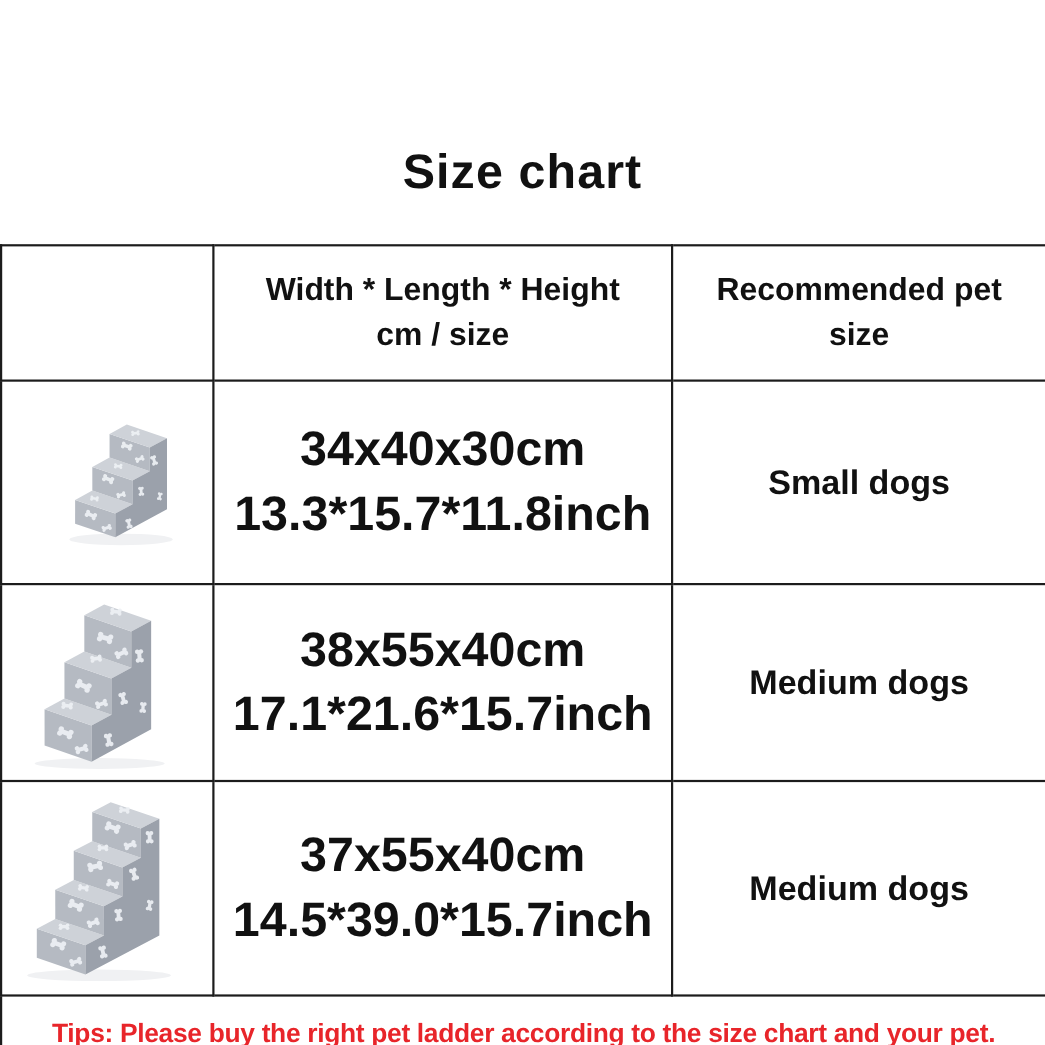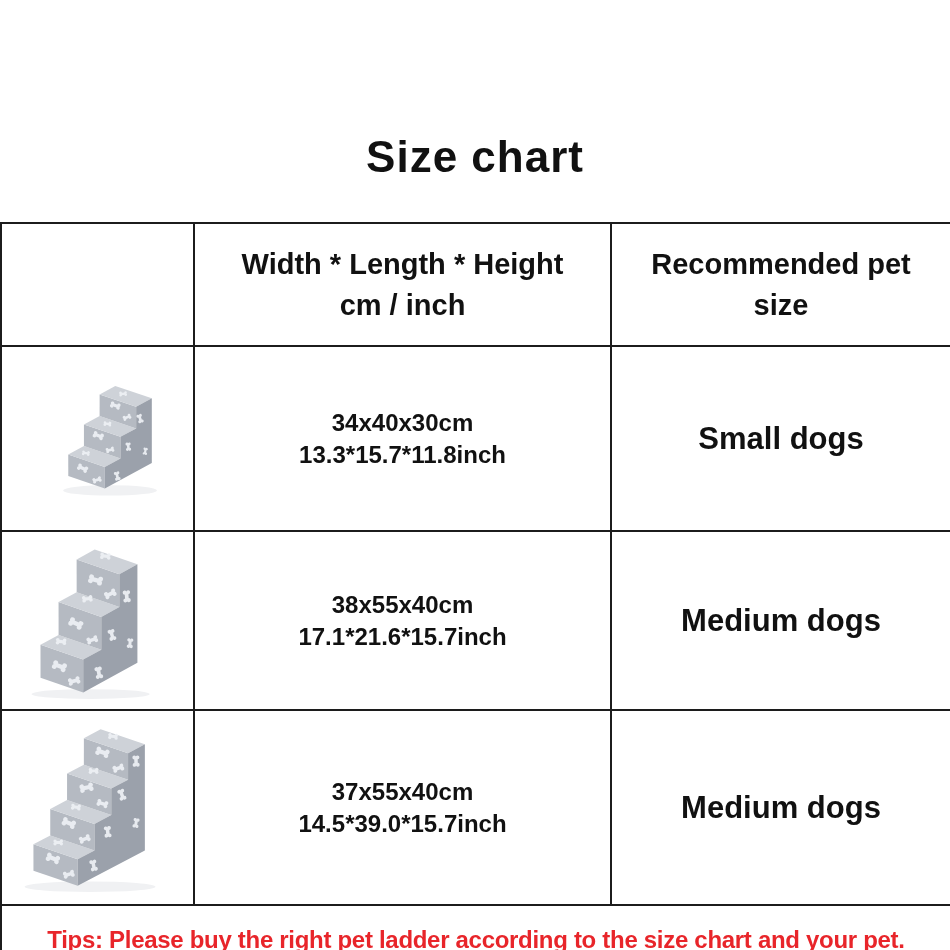--- a/index.html
+++ b/index.html
@@ -32,21 +32,21 @@
     font-weight: 700;
     overflow: hidden;
   }
   tr.header-row    { height: 123px; }
   tr.data-row-1    { height: 185px; }
   tr.data-row-2    { height: 179px; padding-left: 12px; }
   tr.data-row-3    { height: 195px; }
   tr.tips-row      { height: 70px; margin-left: 16px; }
 
   .header-cell { font-size: 29px; line-height: 1.38; color: #111; }
-  .dim-cell    { font-size: 24px; line-height: 1.32; color: #111; }
+  .dim-cell    { font-size: 44px; line-height: 1.32; color: #111; }
   .pet-cell    { font-size: 31px; color: #111; }
 
   .img-cell { vertical-align: middle; text-align: center; }
   .img-cell svg { display: block; margin: 0 auto; }
   .img-cell.shift-right svg { margin-left: 48px; }
 
   .tips-cell {
     text-align: left;
     border-top-width: 3.5px;
     padding-left: 8px;
@@ -86,21 +86,21 @@
       <col style="width:193px">
       <col style="width:417px">
       <col style="width:340px">
     </colgroup>
 
     <tbody>
         <tr class="header-row">
       <th class="header-cell"></th>
       <th class="header-cell">
         <div>Width * Length * Height</div>
-        <div>cm / inch</div>
+        <div>cm / size</div>
       </th>
       <th class="header-cell">
         <div>Recommended pet</div>
         <div>size</div>
       </th>
     </tr>
 
     <tr class="data-row-1">
       <td class="img-cell shift-right">
         <svg width="124" height="121" viewBox="0 0 190 185">

